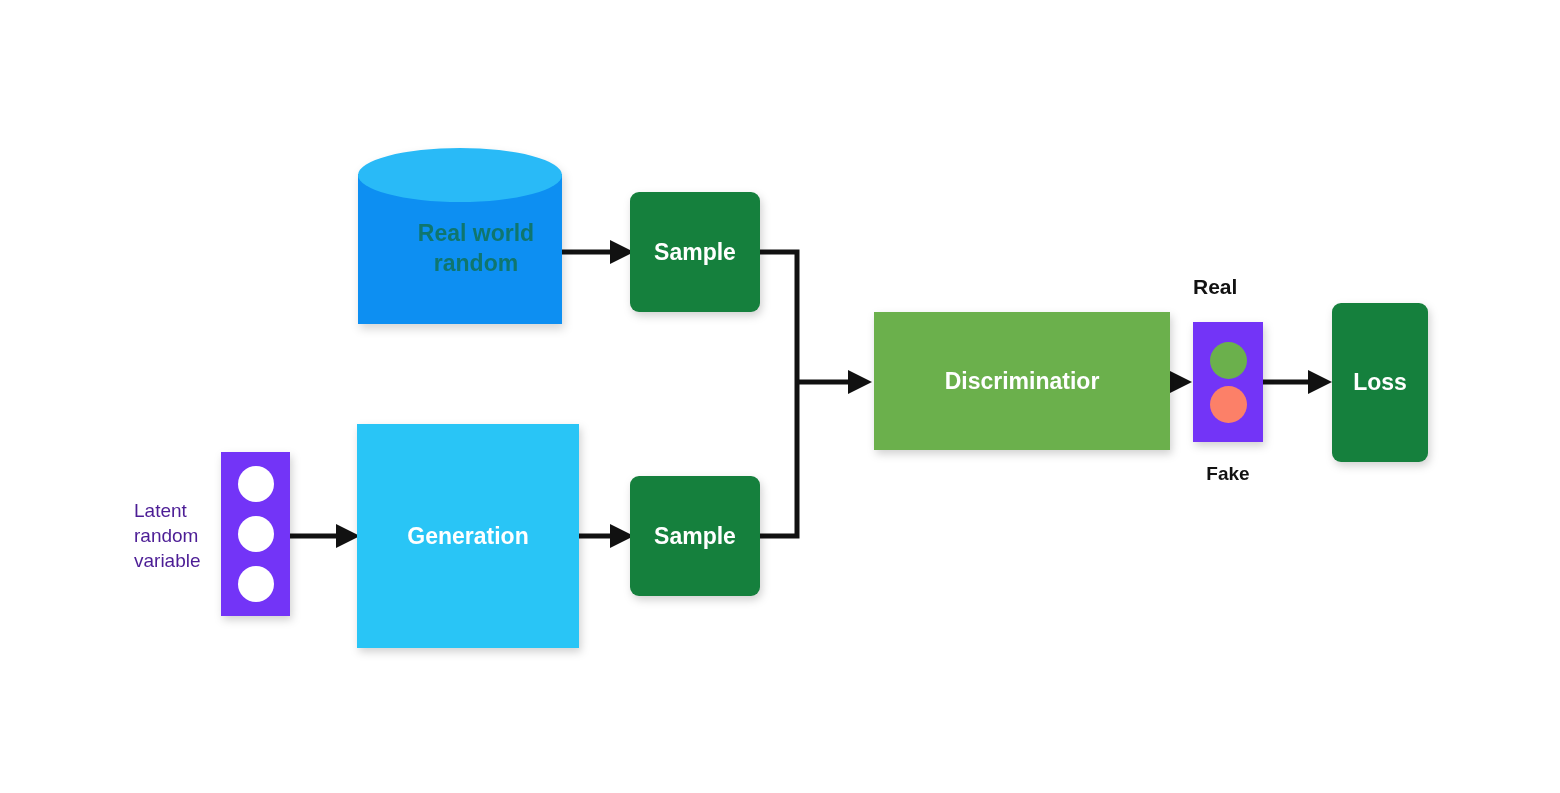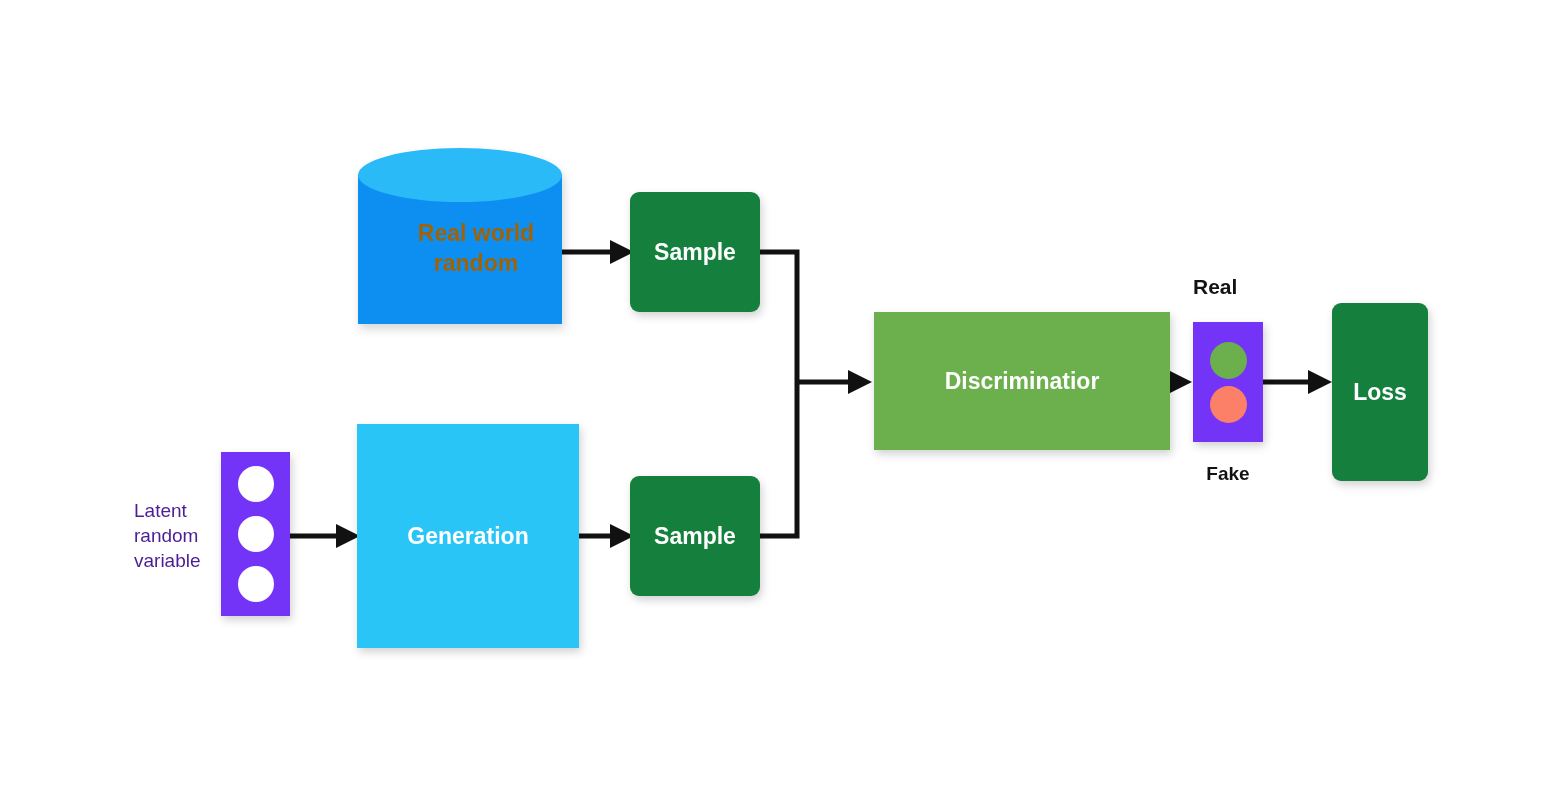--- a/index.html
+++ b/index.html
@@ -75,21 +75,21 @@
   }
   #db-label {
     position: absolute;
     left: 0;
     top: 26px;
     width: 236px;
     height: 150px;
     display: flex;
     align-items: center;
     justify-content: center;
-    color: #a16207;
+    color: #0f766e;
     font-weight: bold;
     font-size: 23px;
     line-height: 1.3;
     text-align: center;
   }
 
   
   #sample-real-box {
     left: 630px; top: 192px; width: 130px; height: 120px;
     font-size: 23px;
@@ -100,21 +100,21 @@
   }
   #generation-box {
     left: 357px; top: 424px; width: 222px; height: 224px;
     font-size: 23px;
   }
   #discriminator-box {
     left: 874px; top: 312px; width: 296px; height: 138px;
     font-size: 23px;
   }
   #loss-box {
-    left: 1332px; top: 303px; width: 96px; height: 178px;
+    left: 1332px; top: 303px; width: 96px; height: 159px;
     font-size: 23px;
   }
 
   
   #latent-box {
     position: absolute;
     left: 221px; top: 452px;
     width: 69px; height: 164px;
     background: #7334F7;
     display: flex;

